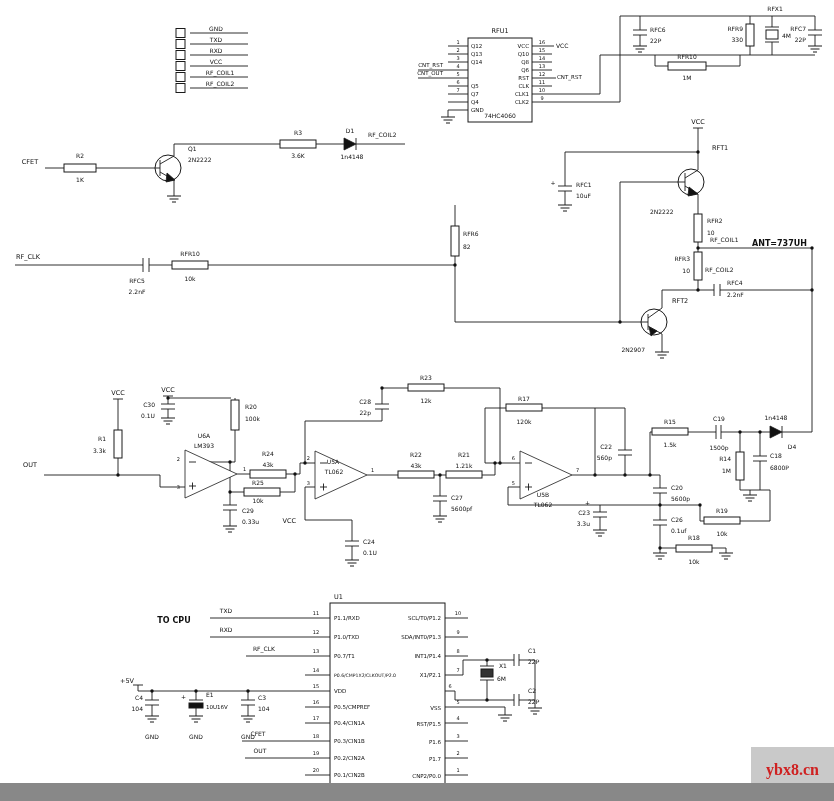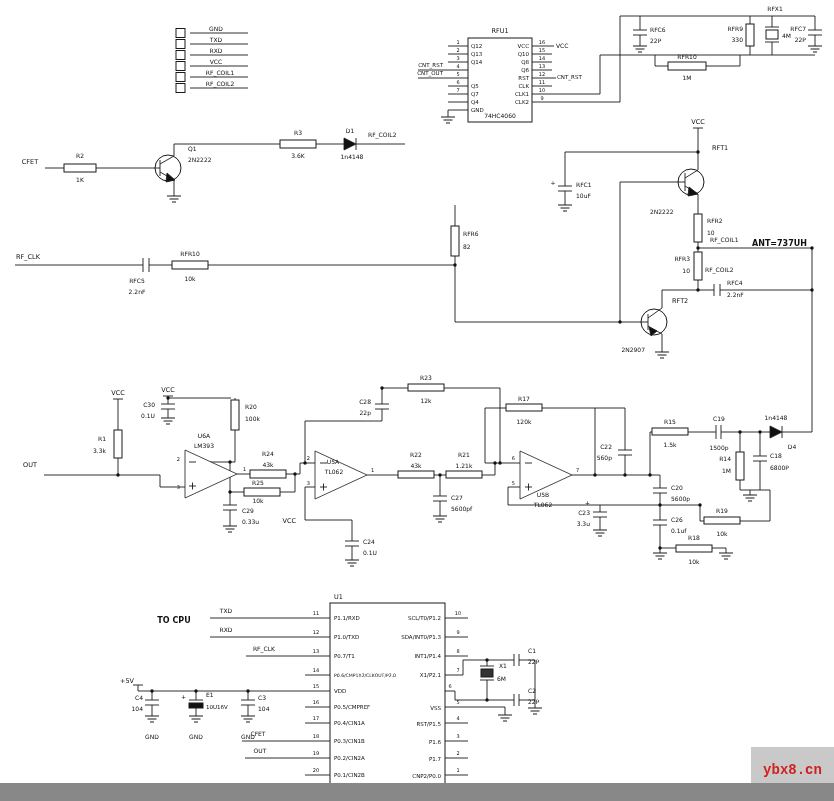--- a/index.html
+++ b/index.html
@@ -5,21 +5,21 @@
   html,body{margin:0;padding:0;background:#888;}
   .stage{position:relative;width:834px;height:783px;background:#ffffff;overflow:hidden;
          font-family:"DejaVu Sans",sans-serif;}
   svg{position:absolute;left:0;top:0;}
   svg text{font-family:"DejaVu Sans",sans-serif;}
   .watermark{position:absolute;left:362px;top:420px;width:300px;
              font-family:"Liberation Serif",serif;font-weight:bold;font-size:29px;
              letter-spacing:2px;color:#e03131;opacity:.88;pointer-events:none;}
   .footer-box{position:absolute;left:751px;top:747px;width:83px;height:45px;background:#c9c9c9;
               display:flex;align-items:center;justify-content:center;}
-  .footer-box span{font-family:Liberation Mono, monospace;font-weight:bold;font-size:14px;color:#cf2121;}
+  .footer-box span{font-family:Liberation Serif, serif;font-weight:bold;font-size:16px;color:#cf2121;}
 </style>
 </head>
 <body>
 
 <div class="stage">
   <svg id="schem" width="834" height="801" viewBox="0 0 834 801">
       <line x1="190" y1="33" x2="248" y2="33" stroke="#1a1a1a" stroke-width="0.9"></line>
       <line x1="190" y1="44" x2="248" y2="44" stroke="#1a1a1a" stroke-width="0.9"></line>
       <line x1="190" y1="55" x2="248" y2="55" stroke="#1a1a1a" stroke-width="0.9"></line>
       <line x1="190" y1="66" x2="248" y2="66" stroke="#1a1a1a" stroke-width="0.9"></line>

